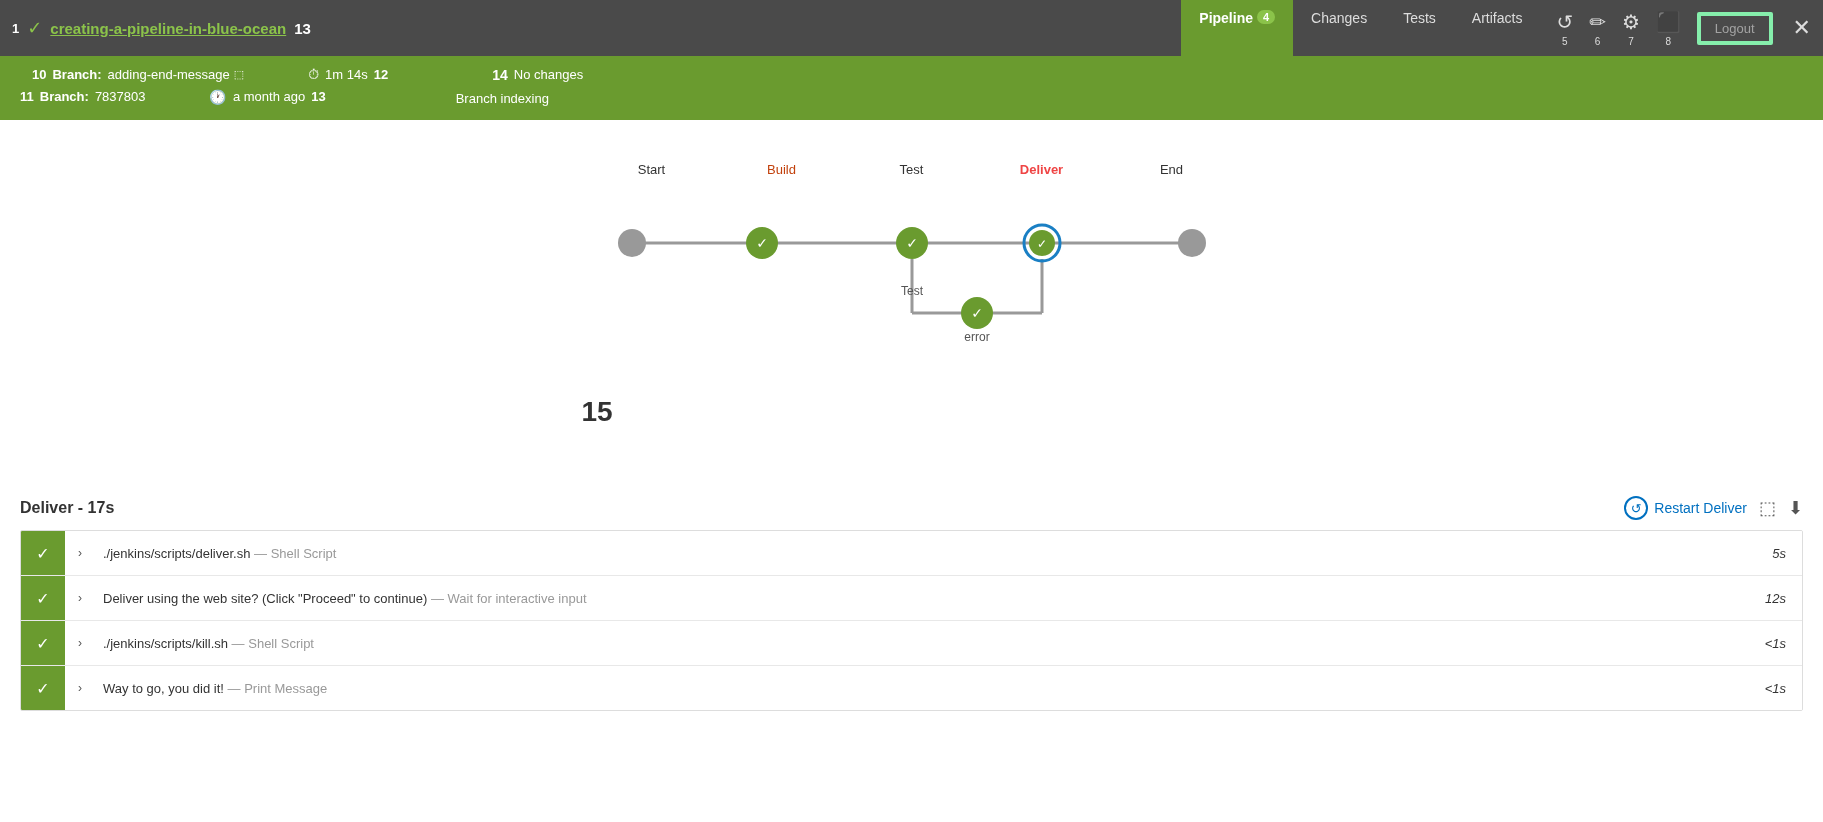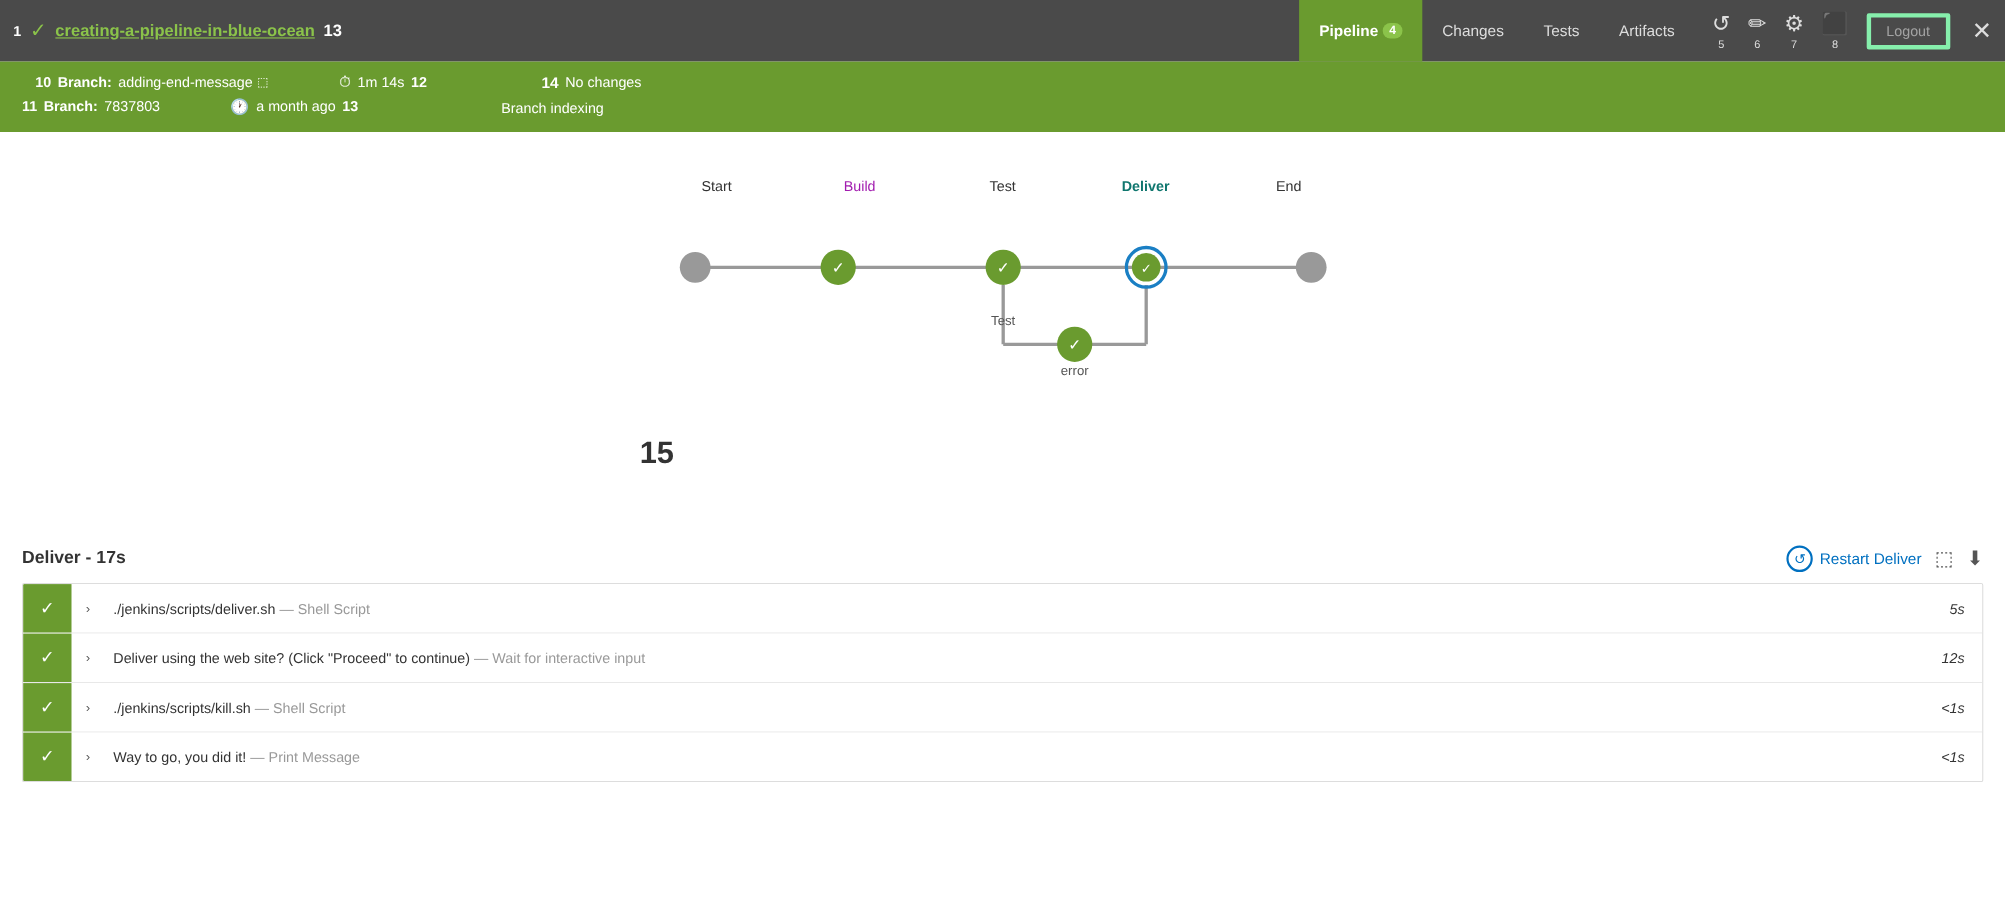--- a/index.html
+++ b/index.html
@@ -42,24 +42,24 @@
       font-size: 15px;
       font-weight: bold;
     }
     .nav-tabs {
       display: flex;
       align-items: center;
       gap: 0;
     }
     .nav-tab {
       color: #ddd;
-      padding: 0 18px;
+      padding: 10px 18px;
       height: 56px;
       display: flex;
-      align-items: center;
+      align-items: flex-start;
       cursor: pointer;
       font-size: 14px;
       text-decoration: none;
       position: relative;
     }
     .nav-tab.active {
       background: #6a9b2f;
       color: #fff;
       font-weight: bold;
     }
@@ -372,23 +372,23 @@
       <span class="branch-changes-sub" style="color:#fff;margin-left:26px;display:block;">Branch indexing</span>
     </div>
   </div>
 </div>
 
 <div class="pipeline-section">
   <div class="pipeline-svg-container">
     
     <div style="display:flex; align-items:flex-end; justify-content: space-between; width:600px; margin: 0 auto 6px; padding: 0 10px;">
       <span style="text-align:center;font-size:13px;color:#333;width:60px;">Start</span>
-      <span style="text-align:center;font-size:13px;color:#a21caf;width:60px;">Build</span>
+      <span style="text-align:center;font-size:13px;color:#c2410c;width:60px;">Build</span>
       <span style="text-align:center;font-size:13px;color:#333;width:60px;">Test</span>
-      <span style="text-align:center;font-size:13px;color:#0f766e;font-weight:bold;width:60px;">Deliver</span>
+      <span style="text-align:center;font-size:13px;color:#ef4444;font-weight:bold;width:60px;">Deliver</span>
       <span style="text-align:center;font-size:13px;color:#333;width:60px;">End</span>
     </div>
 
     
     <svg width="660" height="200" xmlns="http://www.w3.org/2000/svg">
 
       <line x1="50" y1="60" x2="610" y2="60" stroke="#999" stroke-width="3"></line>
 
       <circle cx="50" cy="60" r="14" fill="#999"></circle>
 

